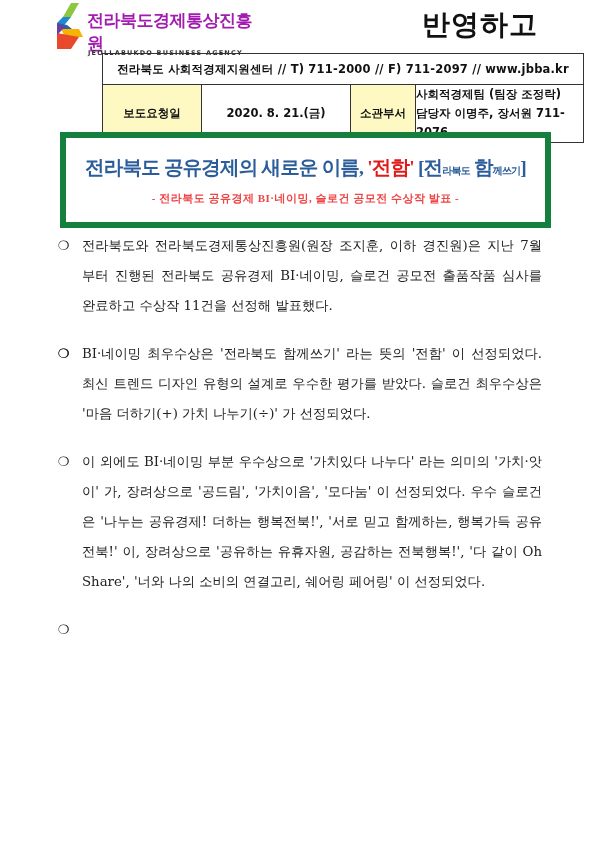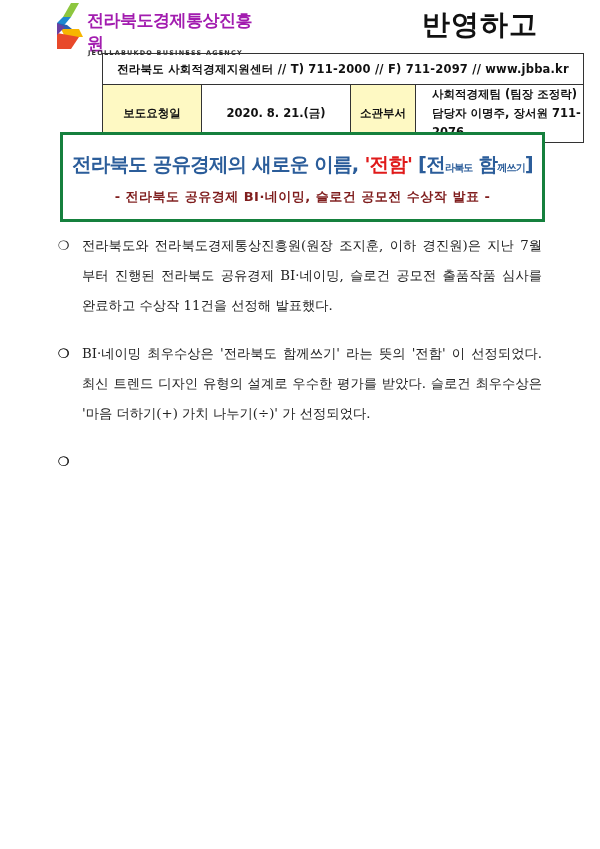--- a/index.html
+++ b/index.html
@@ -9,30 +9,30 @@
   .logo-mark { position:absolute; left:0; top:0; width:26px; height:46px; }
   .logo-name { position:absolute; left:30px; top:6px; font-size:17px; font-weight:bold; color:#a21caf; letter-spacing:-0.5px; }
   .logo-sub { position:absolute; left:31px; top:46px; font-size:6.5px; font-weight:bold; color:#333; letter-spacing:1.2px; }
   .doc-type { position:absolute; right:62px; top:6px; font-size:28px; font-weight:bold; color:#111; letter-spacing:1px; }
 
   .info-table { position:absolute; left:68px; top:53px; width:482px; border-collapse:collapse; font-size:11.5px;margin-left:34px; }
   .info-table td { border:1.2px solid #333; padding:0; text-align:center; vertical-align:middle; }
   .info-table .contact { height:30px; font-weight:bold; font-size:11.5px; letter-spacing:0.2px; }
   .info-table .lbl { background:#fef9c3; font-weight:bold; height:40px;font-family:Liberation Mono, monospace; }
   .info-table .val { font-weight:bold; }
-  .info-table .dept { text-align:left; padding-left:16px; line-height:19px; font-weight:bold; }
+  .info-table .dept { text-align:left; padding-left:0; line-height:19px; font-weight:bold; }
 
   .headline-box { position:absolute; left:60px; top:132px; width:479px; height:84px;
-                  border:3px solid #15803d; background:#fff; }
+                  border:6px solid #15803d; background:#fff;font-family:Liberation Serif, serif; }
   .headline { position:absolute; left:0; right:0; top:16px; text-align:center; font-size:19.5px; font-weight:bold;
               color:#2b5d9a; letter-spacing:-0.8px; white-space:nowrap; }
   .headline .red { color:#e01a1a; }
   .headline .small { font-size:10px; }
-  .subhead { position:absolute; left:0; right:0; top:53px; text-align:center; font-size:13px; font-weight:bold;
-             color:#7f1d1d; letter-spacing:0.5px; white-space:nowrap; }
+  .subhead { position:absolute; left:0; right:0; top:53px; text-align:center; font-size:11px; font-weight:bold;
+             color:#ef4444; letter-spacing:0.5px; white-space:nowrap; }
 
   .body { position:absolute; left:58px; top:231px; width:484px; font-family:"DejaVu Serif","Liberation Serif",serif; }
   .para { position:relative; padding-left:24px; font-size:13.3px; line-height:30px; text-align:justify; color:#222; }
   .para .bullet { position:absolute; left:0; top:0; font-family:"DejaVu Sans", sans-serif; font-size:13px; }
   .p1 { margin-top:0; }
   .p2 { margin-top:18px; }
   .p3 { margin-top:18px; }
   .p4 { margin-top:18px; }
   .p5 { margin-top:18px; }
 </style>
@@ -85,17 +85,18 @@
   </div>
   <div class="para p2">
     <span class="bullet">❍</span>
   </div>
   <div class="para p3">
     <span class="bullet">❍</span>
     <span>BI·네이밍 최우수상은 '전라북도 함께쓰기' 라는 뜻의 '전함' 이 선정되었다. 최신 트렌드 디자인 유형의 설계로 우수한 평가를 받았다. 슬로건 최우수상은 '마음 더하기(+) 가치 나누기(÷)' 가 선정되었다.</span>
   </div>
   <div class="para p4">
     <span class="bullet">❍</span>
+    <span>이 외에도 BI·네이밍 부분 우수상으로 '가치있다 나누다' 라는 의미의 '가치·앗이' 가, 장려상으로 '공드림', '가치이음', '모다눔' 이 선정되었다. 우수 슬로건은 '나누는 공유경제! 더하는 행복전북!', '서로 믿고 함께하는, 행복가득 공유전북!' 이, 장려상으로 '공유하는 유휴자원, 공감하는 전북행복!', '다 같이 Oh Share', '너와 나의 소비의 연결고리, 쉐어링 페어링' 이 선정되었다.</span>
   </div>
   <div class="para p5">
     <span class="bullet">❍</span>
   </div>
 </div>
 
 </body></html>

